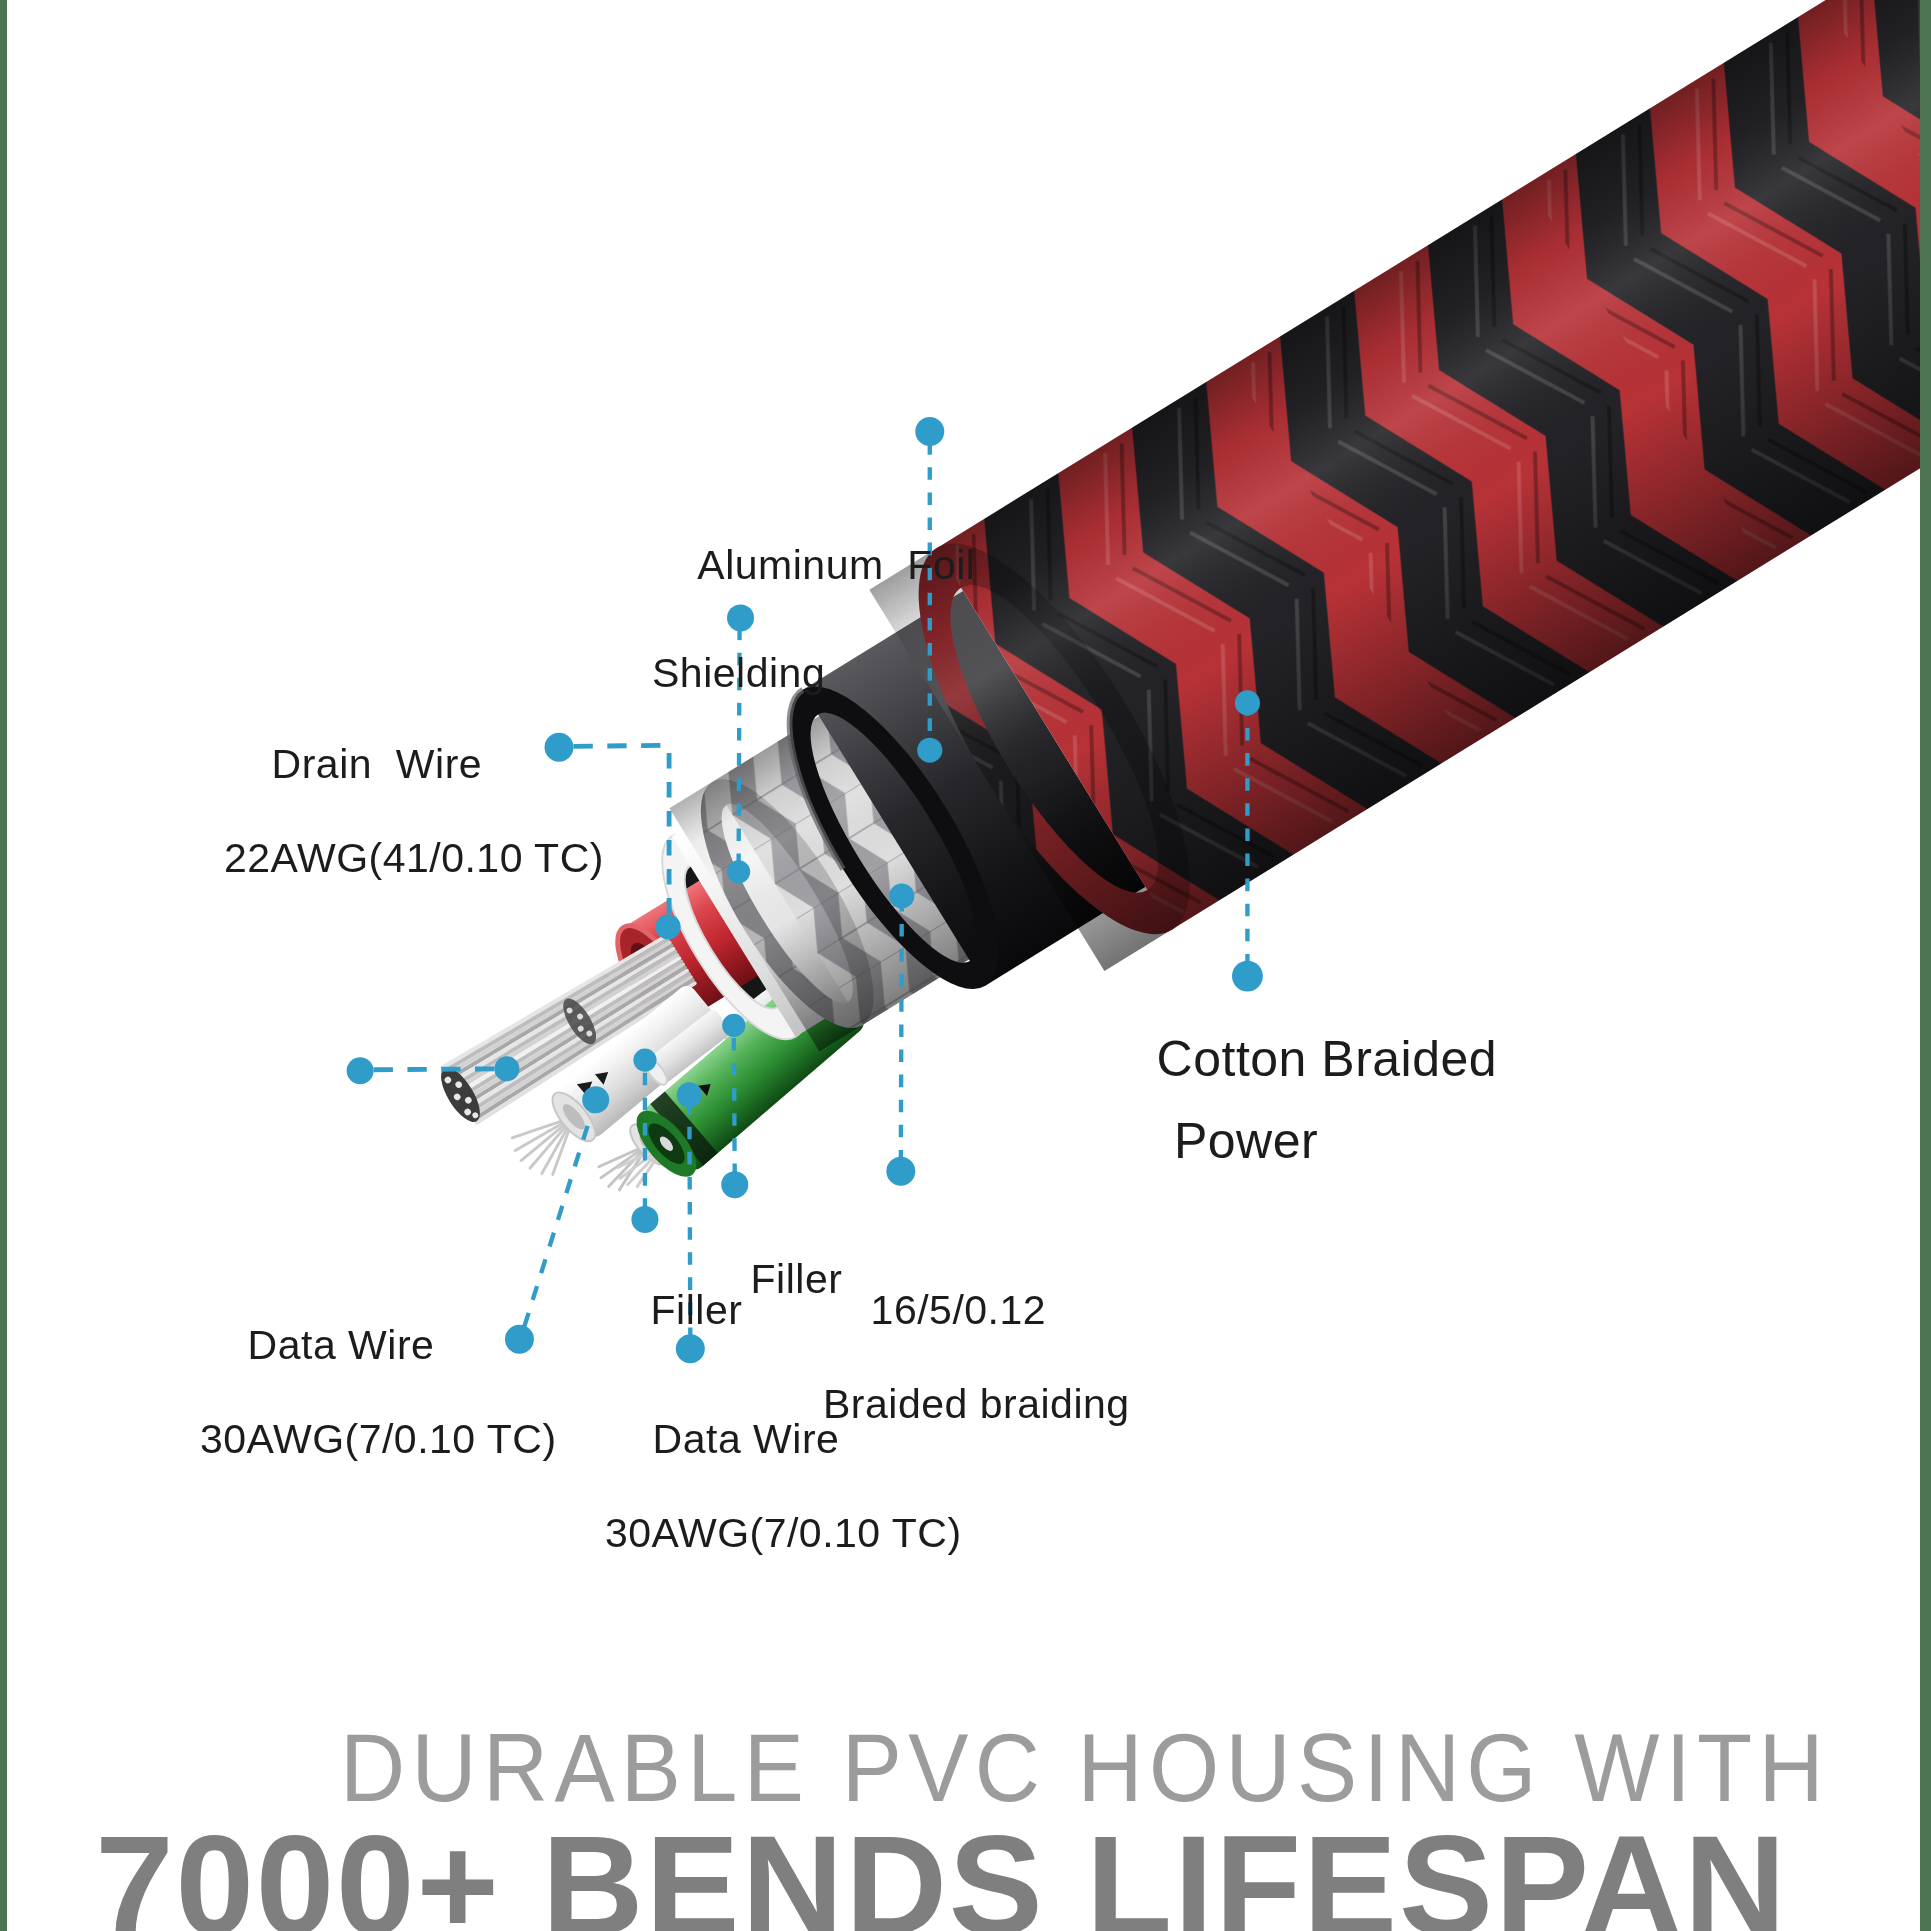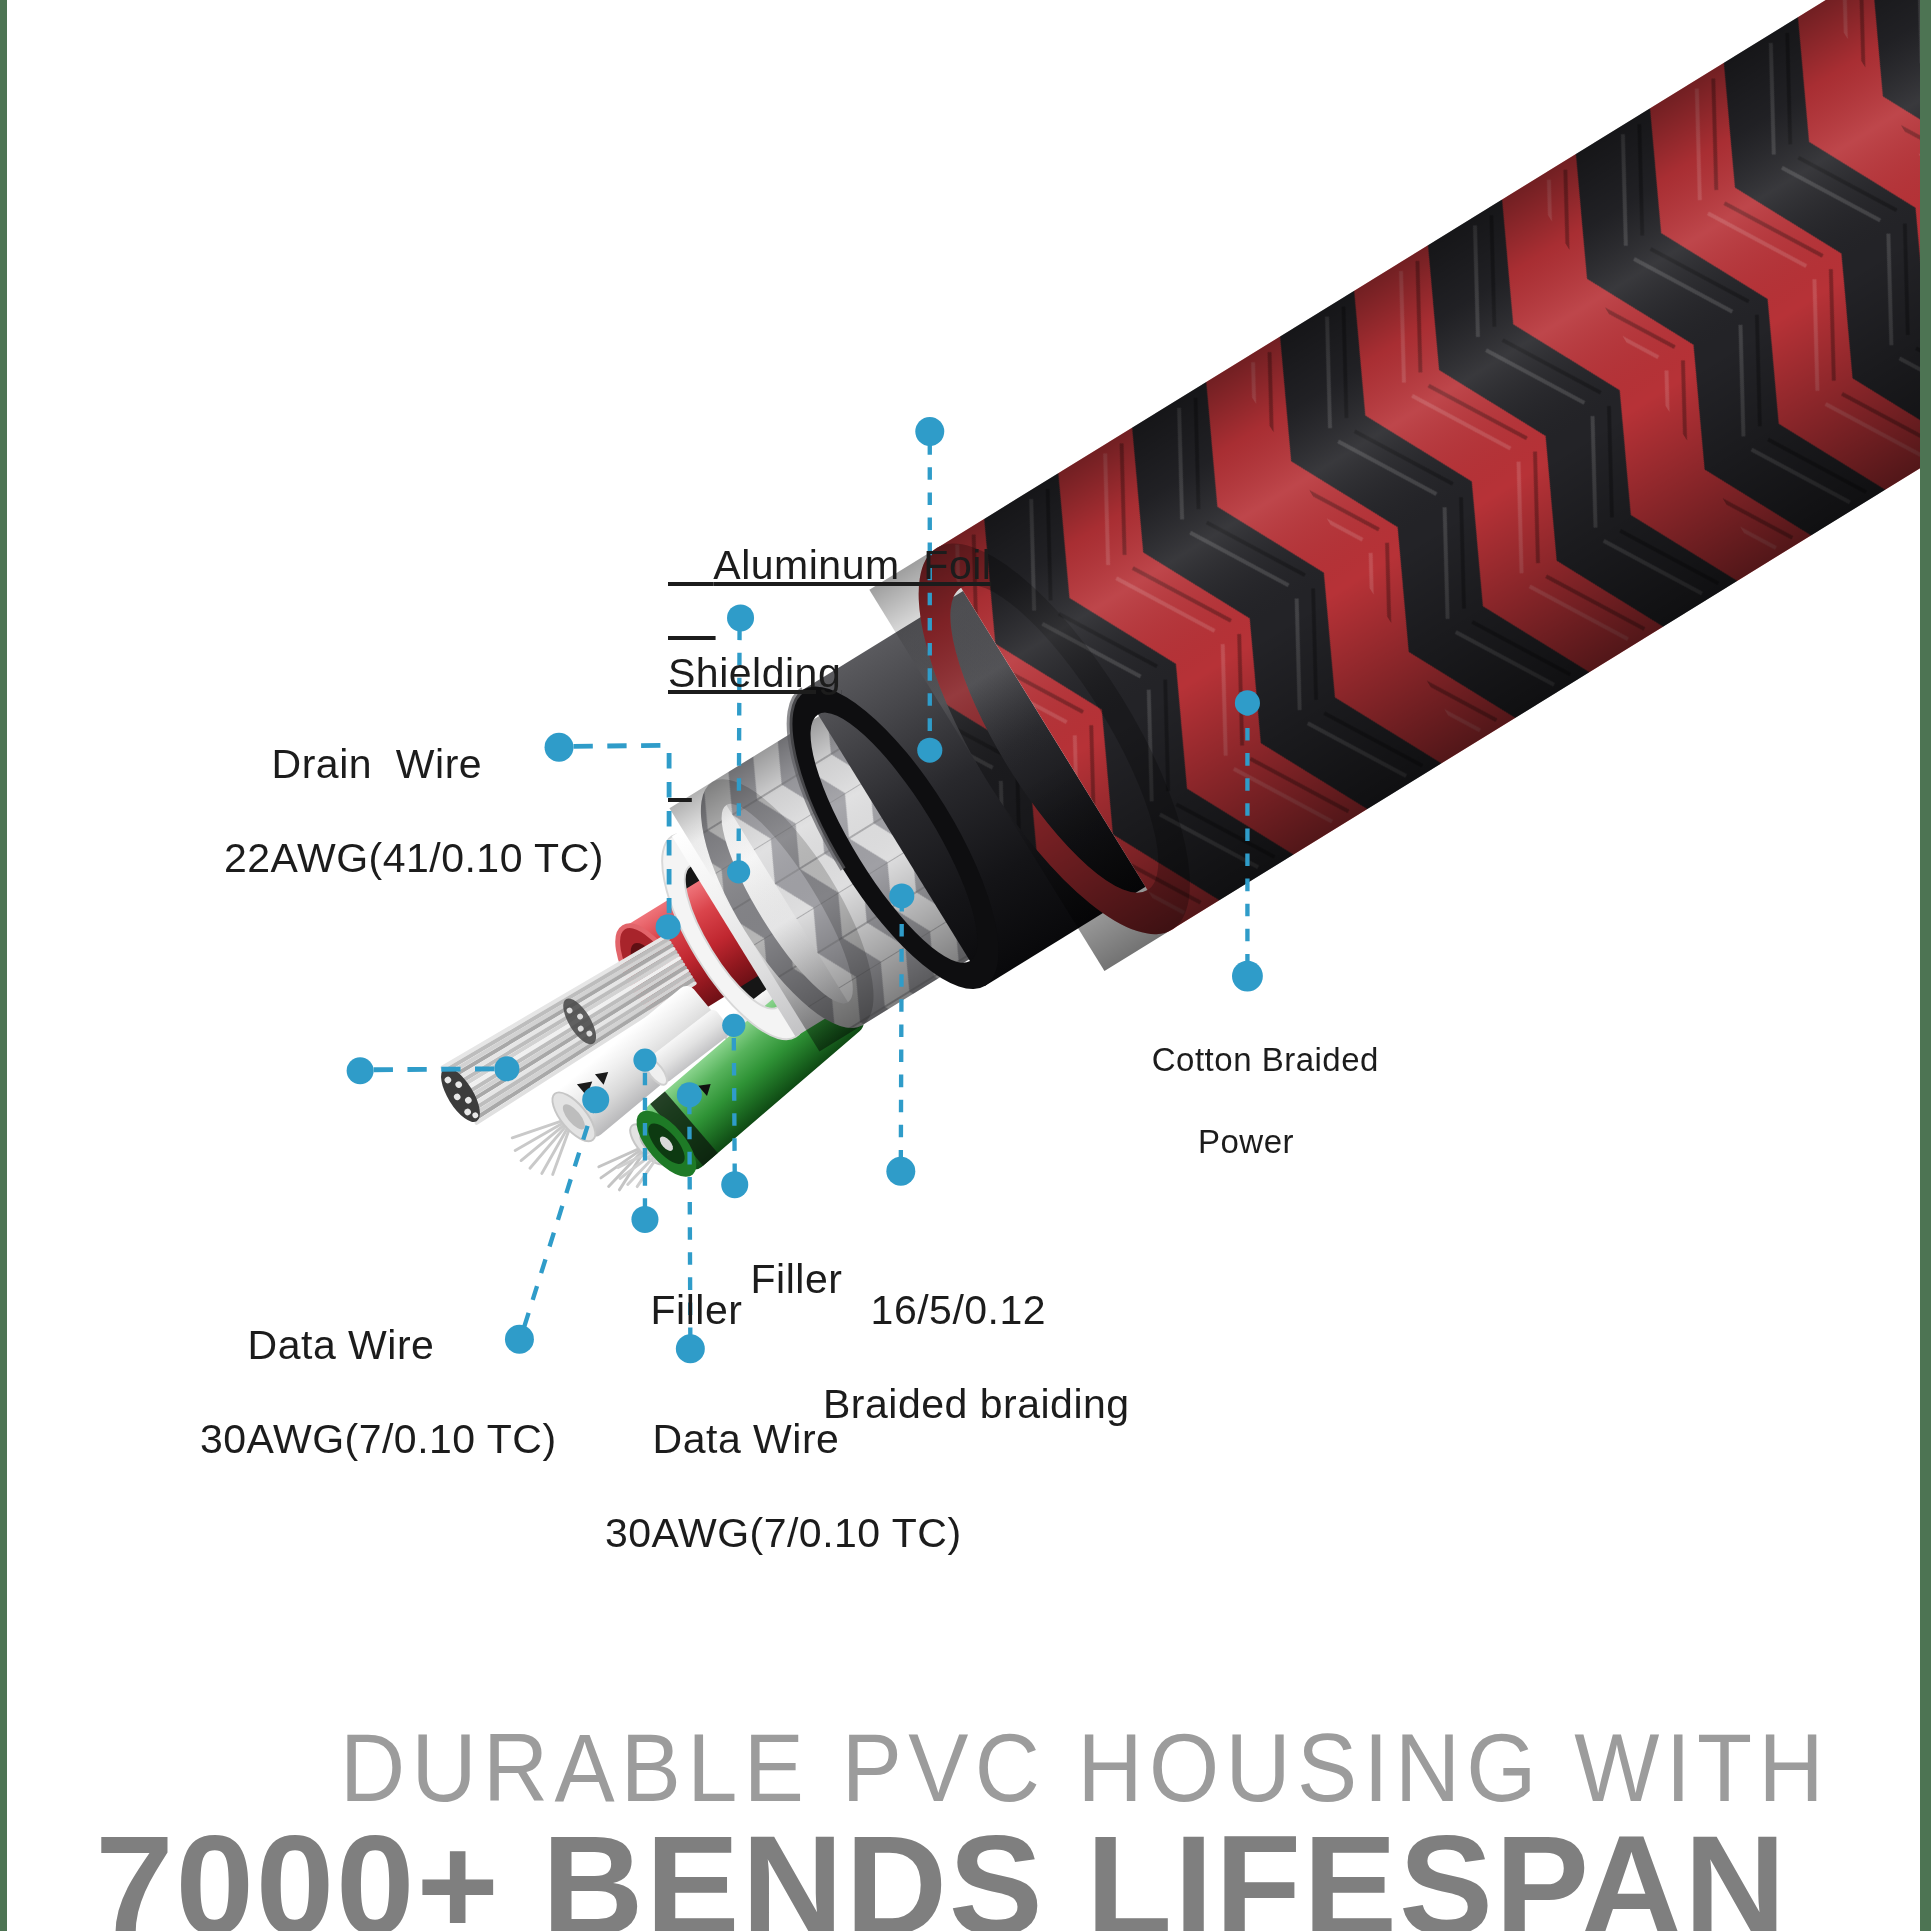--- a/index.html
+++ b/index.html
@@ -284,21 +284,21 @@
       <circle class="dot" cx="933" cy="1213" r="15"></circle>
       <circle class="dot" cx="934" cy="928" r="13"></circle>
       <circle class="dot" cx="1292" cy="1011" r="16"></circle>
       <circle class="dot" cx="1292" cy="728" r="13"></circle>
       <circle class="dot" cx="715" cy="1397" r="15"></circle>
       <circle class="dot" cx="714" cy="1134" r="13"></circle>
     </g>
   </svg>
 
 
-  <div class="callout-label" style="left:668px;top:484px;line-height:54px;text-decoration:underline;">
+  <div class="callout-label" style="left:652px;top:484px;line-height:54px;">
     <span>Aluminum  Foil</span>
     <span class="l2">Shielding</span>
   </div>
 
   <div class="callout-label" style="left:224px;top:694px;">
     <span>Drain  Wire</span>
     <span class="l2">22AWG(41/0.10 TC)</span>
   </div>
 
 
@@ -313,21 +313,21 @@
 
   <div class="callout-label" style="left:703px;top:1209px;">
     <span>Filler</span>
   </div>
 
   <div class="callout-label" style="left:823px;top:1240px;">
     <span>16/5/0.12</span>
     <span class="l2">Braided braiding</span>
   </div>
 
-  <div class="callout-label centered" style="left:1099px;top:998px;width:294px;font-size:33px;line-height:41px;">
+  <div class="callout-label centered" style="left:1099px;top:998px;width:294px;font-size:50px;line-height:41px;">
     <span>Cotton Braided</span>
     <span class="l2">Power</span>
   </div>
 
   <div class="callout-label" style="left:605px;top:1369px;">
     <span>Data Wire</span>
     <span class="l2">30AWG(7/0.10 TC)</span>
   </div>
 
   <div class="footer-line1">DURABLE PVC HOUSING WITH</div>

